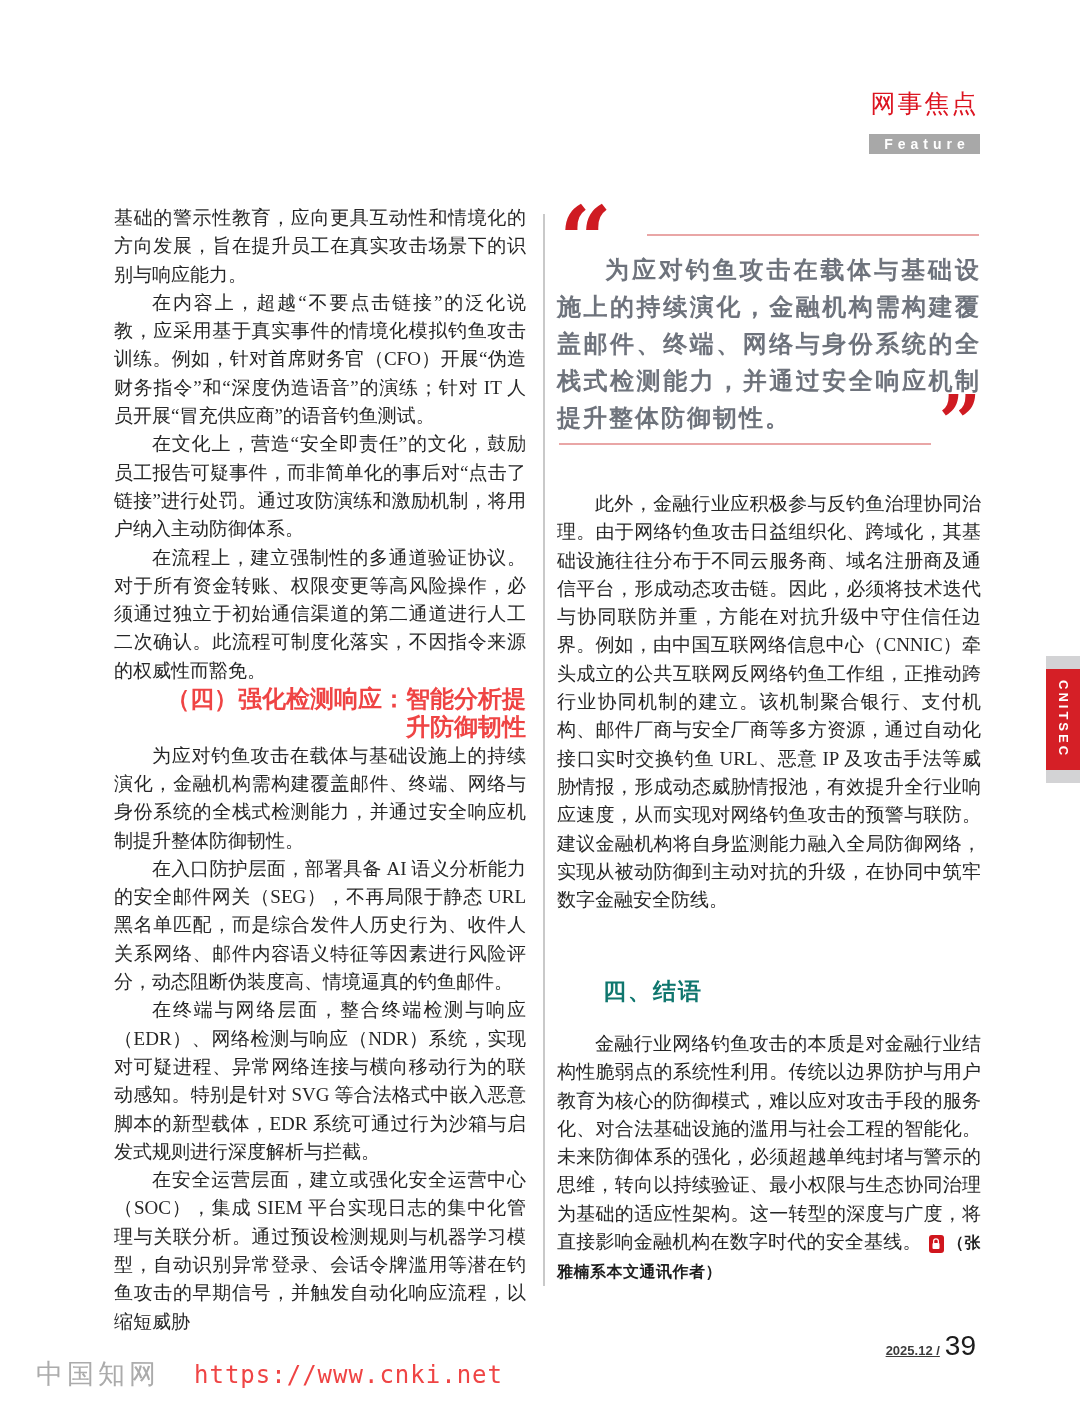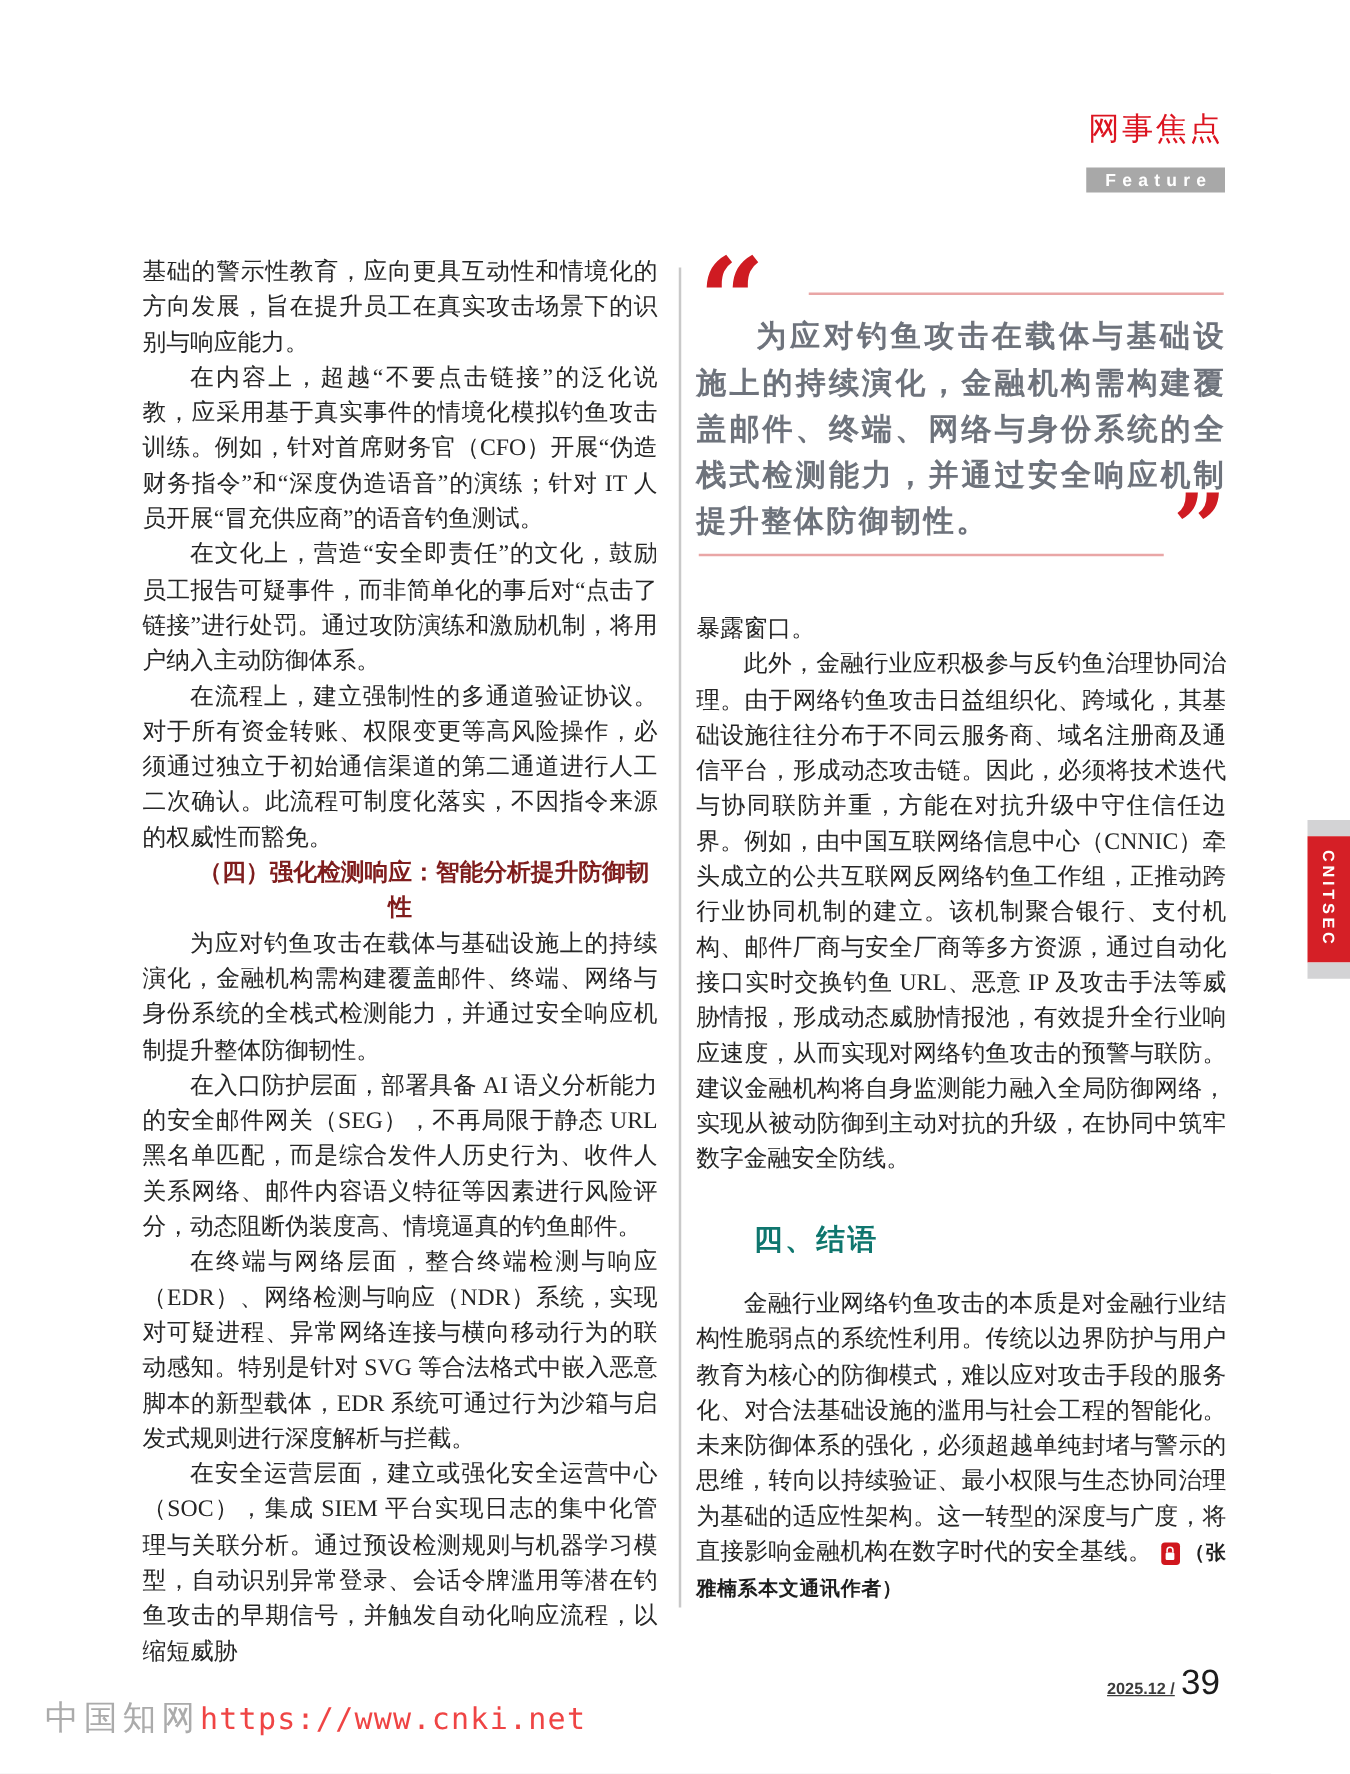--- a/index.html
+++ b/index.html
@@ -2,21 +2,21 @@
 <html><head>
 <meta charset="utf-8">
 <style>
   html,body{margin:0;padding:0;background:#ededed;}
   .page{position:relative;width:1080px;height:1419px;margin:0 auto;background:#ffffff;overflow:hidden;}
 
   
   .body-text{font-family:"Liberation Serif","DejaVu Serif",serif;font-size:19px;line-height:28.3px;color:#262626;text-align:justify;}
   .body-text p{margin:0;}
   .body-text p.indent{text-indent:2em;}
-  .sec-heading{font-family:"Liberation Sans","DejaVu Sans",sans-serif;font-weight:bold;font-size:19px;line-height:28.3px;color:#7f1d1d;text-indent:2em;text-align:center;}
+  .sec-heading{font-family:"Liberation Sans","DejaVu Sans",sans-serif;font-weight:bold;font-size:24px;line-height:28.3px;color:#ef4444;text-indent:2em;text-align:right;}
 
   #left-col{position:absolute;left:114px;top:204px;width:412px;}
 
   
   #divider{position:absolute;left:543px;top:214px;width:2px;height:1072px;background:#c9c9c9;}
 
   
   #quote-block{position:absolute;left:557px;top:210px;width:424px;height:276px;}
   .q-open{position:absolute;left:2px;top:-16px;font-family:"DejaVu Serif","Liberation Serif",serif;font-weight:bold;font-size:92px;line-height:92px;color:#cf1b22;}
   .q-close{position:absolute;right:0px;top:176px;font-family:"DejaVu Serif","Liberation Serif",serif;font-weight:bold;font-size:74px;line-height:74px;color:#cf1b22;}
@@ -41,21 +41,21 @@
   .tab-gray{height:13px;background:#d3d3d5;}
   .tab-red{height:101px;background:#d51f26;display:flex;align-items:center;justify-content:center;}
   .tab-red span{writing-mode:vertical-rl;text-orientation:mixed;font-family:"Liberation Sans","DejaVu Sans",sans-serif;font-weight:bold;font-size:13px;letter-spacing:3px;color:#ffffff;}
 
   
   #footer{position:absolute;right:104px;top:1330px;display:flex;align-items:baseline;gap:5px;font-family:"Liberation Sans","DejaVu Sans",sans-serif;}
   .footer-issue{font-size:13px;color:#3c3c3c;font-weight:bold;text-decoration:underline;}
   .footer-page{font-size:28px;color:#1c1c1c;}
 
   
-  #watermark{position:absolute;left:36px;top:1356px;display:flex;align-items:baseline;color:#ababab;}
+  #watermark{position:absolute;left:36px;top:1356px;display:flex;align-items:baseline;gap:34px;color:#ababab;}
   .wm-site{font-family:"Liberation Serif","DejaVu Serif",serif;font-size:27px;letter-spacing:4px;}
   .wm-url{font-family:"DejaVu Sans Mono","Liberation Mono",monospace;font-size:24px;letter-spacing:1px;color:#ef4444;}
 </style>
 </head>
 <body>
 
 <div class="page">
 
   <div id="header-badge">
     <div class="badge-title">网事焦点</div>
@@ -78,21 +78,20 @@
 
   <div id="quote-block">
     <span class="q-open">“</span>
     <div class="q-line-top"></div>
     <div class="q-text">为应对钓鱼攻击在载体与基础设施上的持续演化，金融机构需构建覆盖邮件、终端、网络与身份系统的全栈式检测能力，并通过安全响应机制提升整体防御韧性。</div>
     <div class="q-line-bottom"></div>
     <span class="q-close">”</span>
   </div>
 
   <div id="right-text-1" class="body-text">
-    <p>暴露窗口。</p>
     <p class="indent">此外，金融行业应积极参与反钓鱼治理协同治理。由于网络钓鱼攻击日益组织化、跨域化，其基础设施往往分布于不同云服务商、域名注册商及通信平台，形成动态攻击链。因此，必须将技术迭代与协同联防并重，方能在对抗升级中守住信任边界。例如，由中国互联网络信息中心（CNNIC）牵头成立的公共互联网反网络钓鱼工作组，正推动跨行业协同机制的建立。该机制聚合银行、支付机构、邮件厂商与安全厂商等多方资源，通过自动化接口实时交换钓鱼 URL、恶意 IP 及攻击手法等威胁情报，形成动态威胁情报池，有效提升全行业响应速度，从而实现对网络钓鱼攻击的预警与联防。建议金融机构将自身监测能力融入全局防御网络，实现从被动防御到主动对抗的升级，在协同中筑牢数字金融安全防线。</p>
   </div>
 
   <div id="right-heading">四、结语</div>
 
   <div id="right-text-2" class="body-text">
     <p class="indent"><span>金融行业网络钓鱼攻击的本质是对金融行业结构性脆弱点的系统性利用。传统以边界防护与用户教育为核心的防御模式，难以应对攻击手段的服务化、对合法基础设施的滥用与社会工程的智能化。未来防御体系的强化，必须超越单纯封堵与警示的思维，转向以持续验证、最小权限与生态协同治理为基础的适应性架构。这一转型的深度与广度，将直接影响金融机构在数字时代的安全基线。</span><span class="endmark">
           <svg width="10" height="13" viewBox="0 0 12 15">
             <path d="M3.2 7V4.6a2.8 2.8 0 0 1 5.6 0V7" fill="none" stroke="#ffffff" stroke-width="1.5"></path>
             <rect x="1.8" y="7" width="8.4" height="7" rx="1.2" fill="#ffffff"></rect>

